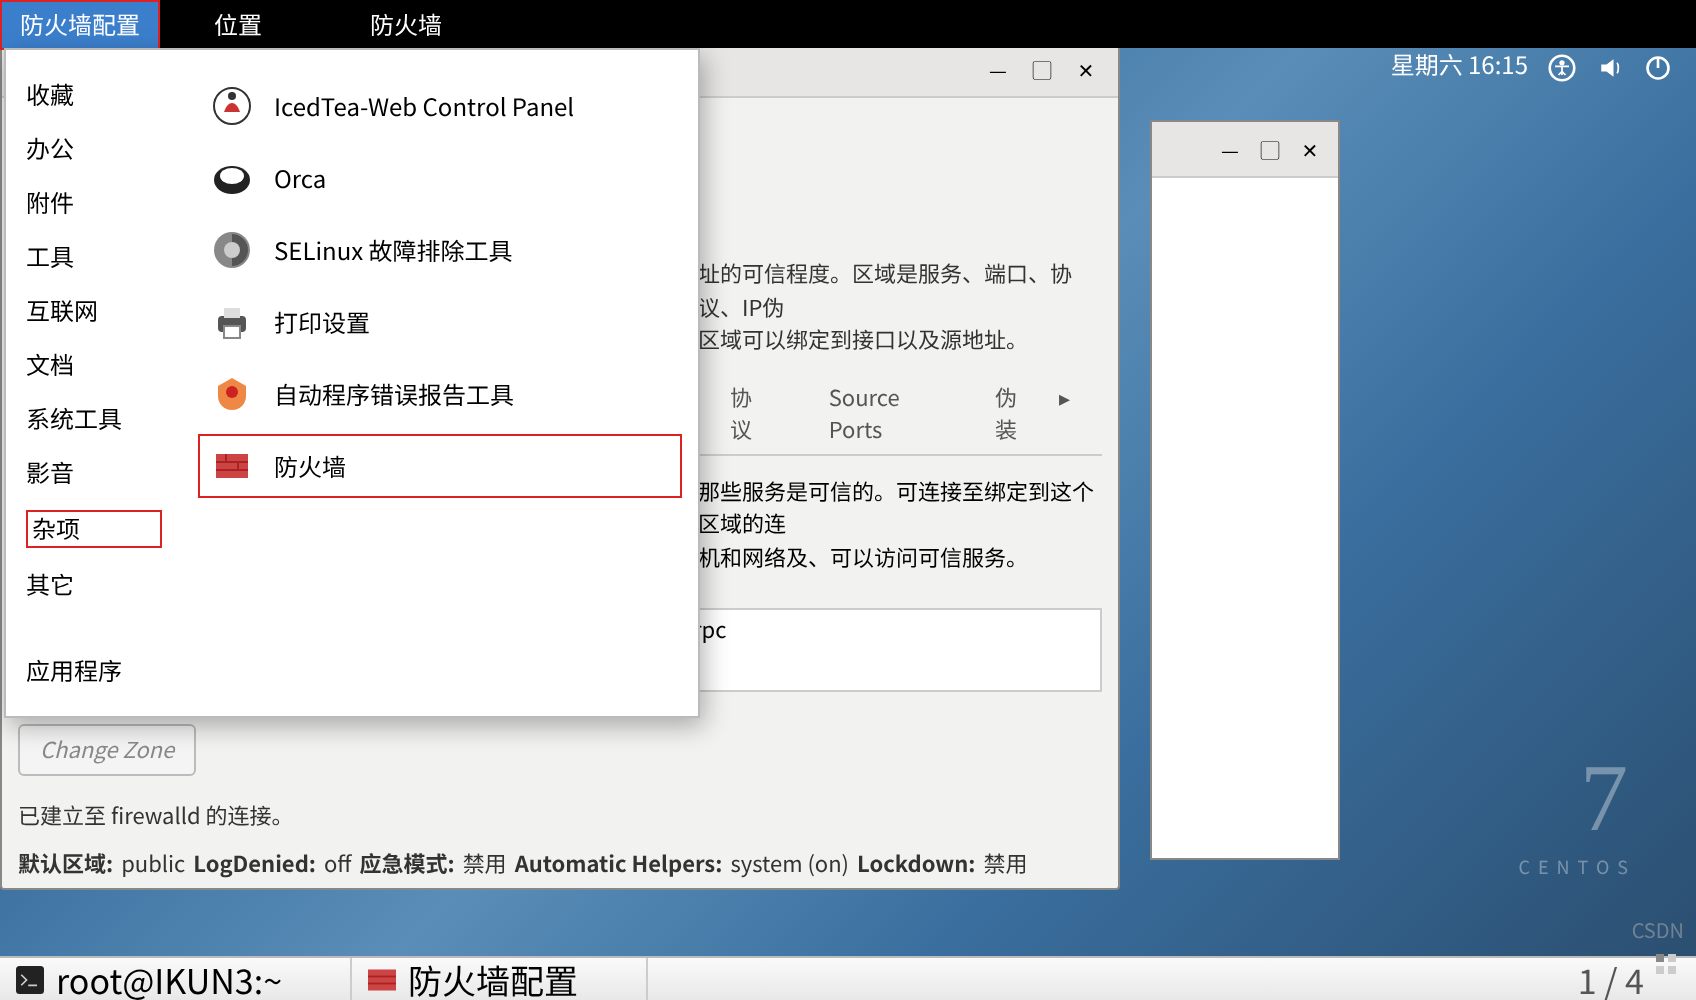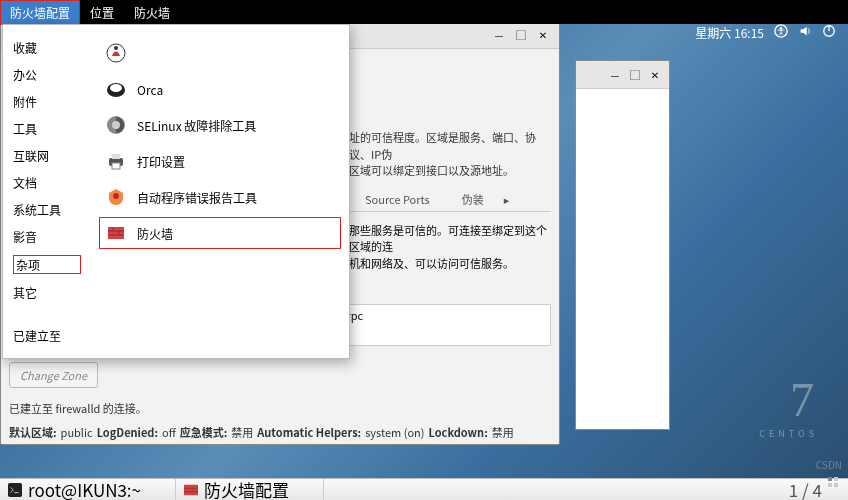--- a/index.html
+++ b/index.html
@@ -1,22 +1,22 @@
 <!DOCTYPE html>
 <html><head>
 <meta charset="utf-8">
 <style>
 * { margin: 0; padding: 0; box-sizing: border-box; font-family: "Noto Sans CJK SC", "WenQuanYi Micro Hei", sans-serif; }
 body { width: 848px; height: 500px; overflow: hidden; position: relative; background: linear-gradient(135deg, #2a4d6e 0%, #3a6e9e 30%, #5a8eb8 50%, #3a6e9e 70%, #2a4d6e 100%); }
 .topbar { height: 24px; background: #000; color: #fff; display: flex; align-items: center; font-size: 12px; position: relative; z-index: 3; }
 .topbar-left { display: flex; }
-.topbar-item { padding: 4px 10px; cursor: pointer; }
+.topbar-item { padding: 4px 27px; cursor: pointer; }
 .topbar-item.active { background: #3b7fcc; }
 .topbar-item.highlighted { border: 1px solid #d22; padding: 3px 9px; }
-.topbar-right { margin-left: auto; display: flex; align-items: flex-start; gap: 10px; padding-right: 12px; margin-top: 40px; }
+.topbar-right { margin-left: auto; display: flex; align-items: flex-end; gap: 10px; padding-right: 12px; margin-top: 40px; }
 .topbar-icon { width: 14px; height: 14px; fill: #fff; }
 
 .app-menu { position: absolute; top: 24px; left: 2px; width: 348px; height: 335px; background: #fff; border: 1px solid #bbb; box-shadow: 2px 4px 12px rgba(0,0,0,0.3); display: flex; font-size: 12px; z-index: 5; }
 .menu-categories { width: 88px; padding: 14px 10px; display: flex; flex-direction: column; gap: 10px; }
 .menu-cat { cursor: pointer; }
 .menu-cat.highlighted { border: 1px solid #d22; padding: 0 2px; }
 .menu-bottom { margin-top: auto; }
 .menu-items { flex: 1; padding: 12px 8px; display: flex; flex-direction: column; gap: 4px; }
 .menu-item { display: flex; align-items: center; gap: 10px; padding: 5px 6px; cursor: pointer; }
 .menu-item.highlighted { border: 1px solid #d22; padding: 4px 5px; }
@@ -84,20 +84,21 @@
     <div class="win-btn">—</div>
     <div class="win-btn">▢</div>
     <div class="win-btn">✕</div>
   </div>
   <div class="fw-body">
     <div class="fw-desc">
       <span>址的可信程度。区域是服务、端口、协议、IP伪</span><br>
       <span>区域可以绑定到接口以及源地址。</span>
     </div>
     <div class="fw-tabs" style="padding-left:340px">
+      <div class="fw-tab">协议</div>
       <div class="fw-tab">Source Ports</div>
       <div class="fw-tab last">
           <span>伪装</span>
           <span>▸</span>
         </div>
     </div>
     <div class="fw-services-desc">
       <span>那些服务是可信的。可连接至绑定到这个区域的连</span><br>
       <span>机和网络及、可以访问可信服务。</span>
     </div>
@@ -135,31 +136,32 @@
     <div class="menu-cat">收藏</div>
     <div class="menu-cat">办公</div>
     <div class="menu-cat">附件</div>
     <div class="menu-cat">工具</div>
     <div class="menu-cat">互联网</div>
     <div class="menu-cat">文档</div>
     <div class="menu-cat">系统工具</div>
     <div class="menu-cat">影音</div>
     <div class="menu-cat highlighted">杂项</div>
     <div class="menu-cat">其它</div>
-    <div class="menu-cat menu-bottom">已建立至</div>
+    <div class="menu-cat menu-bottom">应用程序</div>
   </div>
   <div class="menu-items">
     <div class="menu-item">
       <div class="menu-icon">
           <svg viewBox="0 0 22 22">
             <circle cx="11" cy="11" r="9" fill="#fff" stroke="#333"></circle>
             <path d="M7 14c2-6 6-6 8 0" fill="#c33"></path>
             <circle cx="11" cy="6" r="2" fill="#333"></circle>
           </svg>
         </div>
+      <span>IcedTea-Web Control Panel</span>
     </div>
     <div class="menu-item">
       <div class="menu-icon">
           <svg viewBox="0 0 22 22">
             <ellipse cx="11" cy="12" rx="9" ry="7" fill="#222"></ellipse>
             <ellipse cx="11" cy="10" rx="6" ry="4" fill="#fff"></ellipse>
           </svg>
         </div>
       <span>Orca</span>
     </div>

